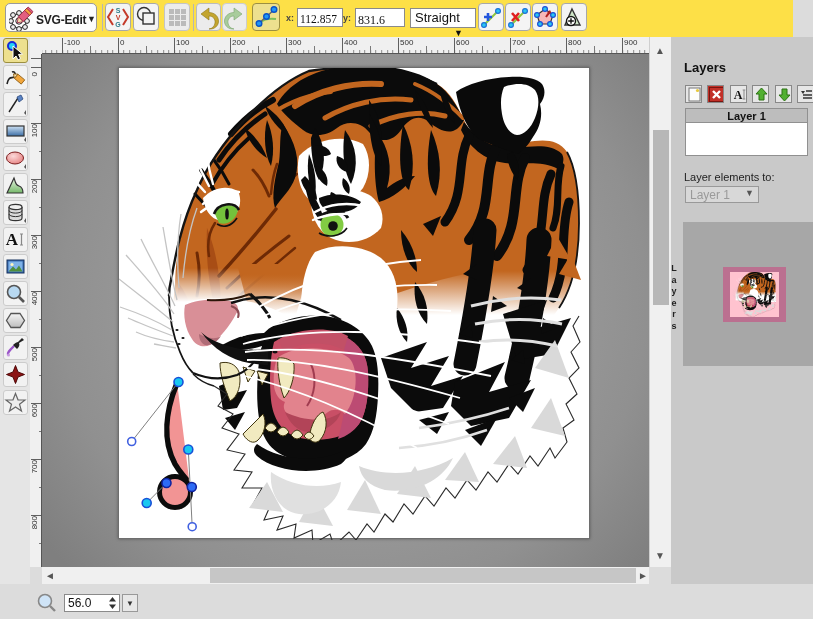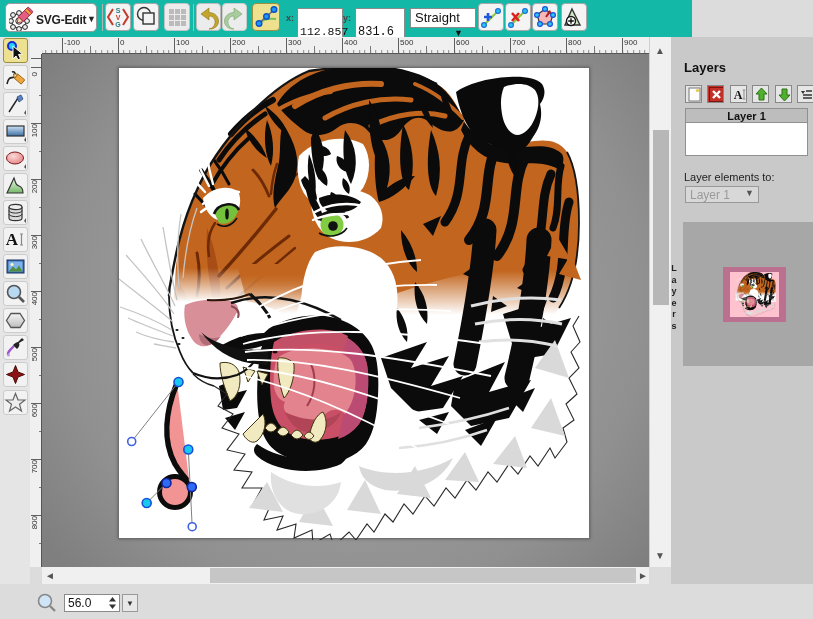--- a/index.html
+++ b/index.html
@@ -1,26 +1,26 @@
 <!DOCTYPE html>
 <html><head><meta charset="utf-8">
 <style>
 html,body{margin:0;padding:0;width:813px;height:619px;overflow:hidden;
 font-family:"Liberation Sans",sans-serif;background:#dcdcdc;}
 *{box-sizing:border-box;}
-#toolbar{position:absolute;left:0;top:0;width:692px;height:37px;background:#14b8a6;}
+#toolbar{position:absolute;left:0;top:0;width:793px;height:37px;background:#fde047;}
 .tbtn{position:absolute;top:3px;height:28px;background:#f4f4f4;border:1px solid #a8a8a8;border-radius:4px;}
 .tbtn.dis{background:#ececec;border-color:#c4c4c4;}
 .tbtn.act{background:#ede08f;border-color:#9c8f40;}
 #mainbtn{position:absolute;left:5px;top:3px;width:92px;height:29px;background:#fcfcfc;border:1px solid #9a9a9a;border-radius:5px;font-weight:bold;font-size:13px;color:#222;}
 #mainbtn span.lbl{position:absolute;left:30px;top:9px;font-size:12px;letter-spacing:-0.2px;}
 #mainbtn span.car{position:absolute;left:81px;top:10px;font-size:9px;}
 .sep{position:absolute;top:4px;width:1px;height:27px;background:#b5b5b5;}
 .coordlbl{position:absolute;top:13px;font-size:9px;font-weight:bold;color:#444;}
-.coordin{position:absolute;top:8px;height:19px;border:1px solid #8a8a8a;background:#fff;font-size:12px;font-family:Liberation Mono, monospace;padding:16px 2px;color:#111;}
+.coordin{position:absolute;top:8px;height:19px;border:1px solid #8a8a8a;background:#fff;font-size:12px;font-family:Liberation Serif, serif;padding:4px 2px;color:#111;}
 #seltype{position:absolute;left:410px;top:8px;width:66px;height:20px;border:1px solid #8a8a8a;background:#fff;font-size:13px;color:#111;padding:1px 12px 0 4px;}
 #seltype .car{float:right;font-size:9px;margin-top:3px;}
 #lefttools{position:absolute;left:0;top:37px;width:30px;height:582px;background:#e5e5e5;}
 .ltbtn{position:absolute;left:3px;width:25px;height:25px;background:#f2f2f2;border:1px solid #cccccc;border-radius:3px;}
 .ltbtn.act{background:#ede08f;border:1px solid #9c8f40;}
 #rulerc{position:absolute;left:30px;top:37px;width:12px;height:17px;background:#f0f0f0;}
 #hruler{position:absolute;left:42px;top:37px;width:614px;height:17px;background:#f0f0f0;border-bottom:1px solid #555;
 background-image:
  repeating-linear-gradient(90deg,#606060 0 1px,transparent 1px 56px),
  repeating-linear-gradient(90deg,#7a7a7a 0 1px,transparent 1px 28px),

